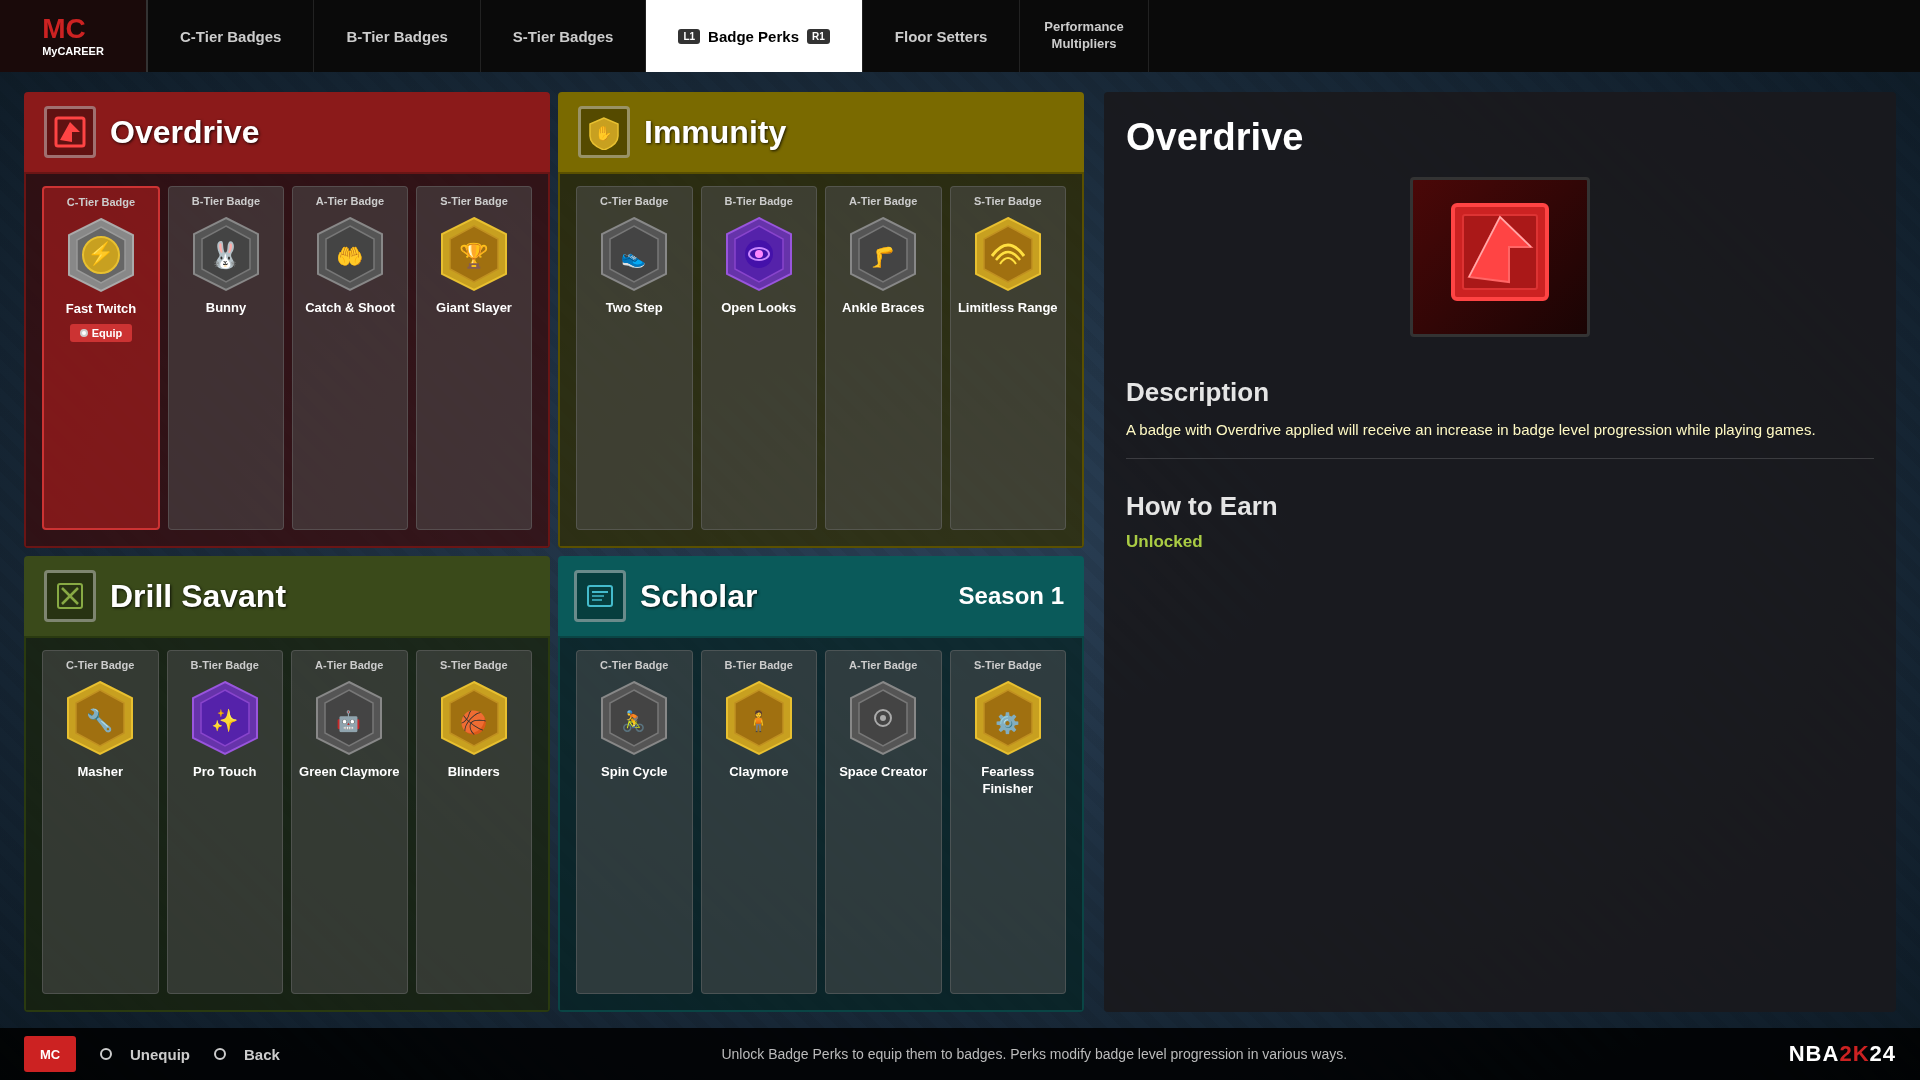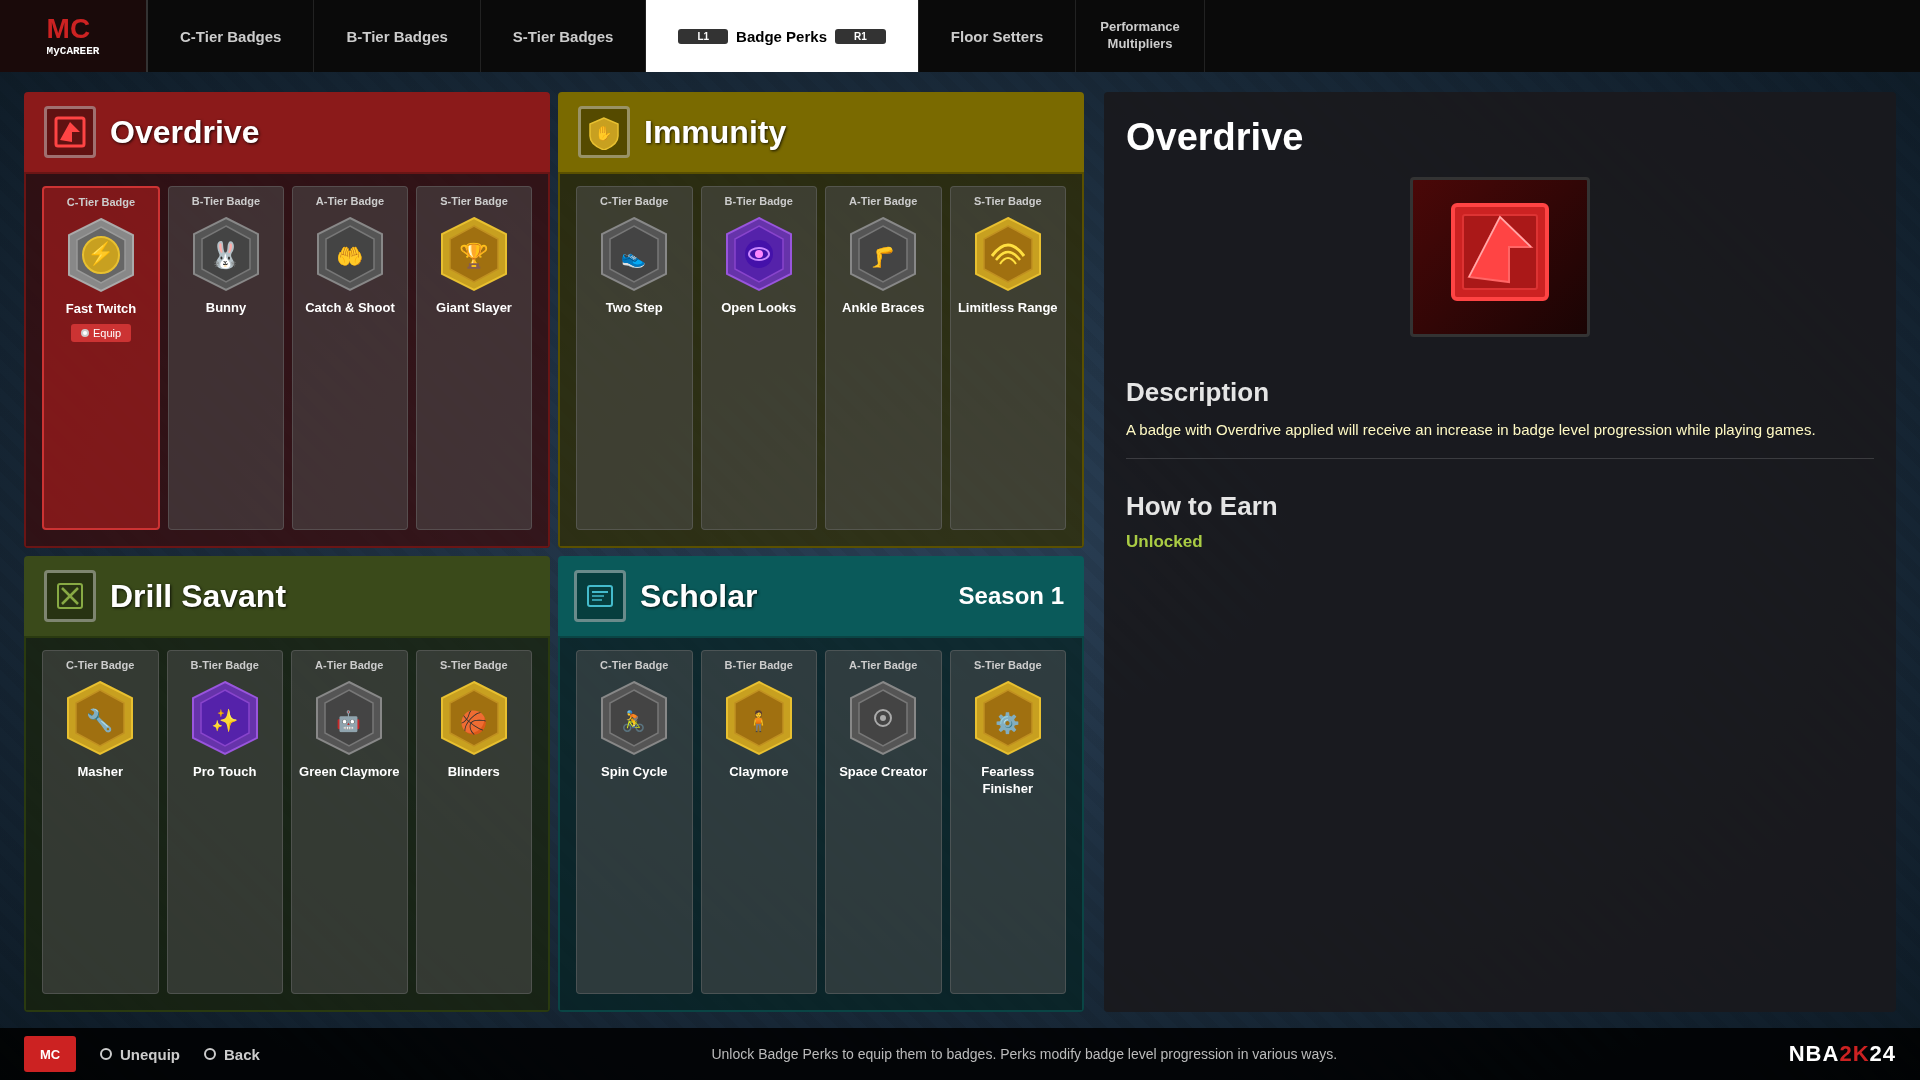--- a/index.html
+++ b/index.html
@@ -41,21 +41,20 @@
       padding: 8px;
       border-right: 2px solid #333;
     }
 
     .mycareer-logo .logo-text {
       color: #fff;
       font-size: 13px;
       font-weight: 900;
       text-align: center;
       line-height: 1.2;
-      font-family: Liberation Mono, monospace;
     }
 
     .mycareer-logo .logo-mc {
       color: #cc2222;
       font-size: 28px;
       font-weight: 900;
       display: block;
     }
 
     .nav-tabs {
@@ -87,21 +86,21 @@
       display: flex;
       align-items: center;
       gap: 8px;
     }
 
     .nav-btn {
       background: #333;
       color: #fff;
       font-size: 10px;
       font-weight: 900;
-      padding: 2px 19px;
+      padding: 2px 5px;
       border-radius: 3px;
     }
 
     .nav-tab.performance {
       padding: 0 24px;
       text-align: center;
       line-height: 1.3;
       font-size: 14px;
     }
 
@@ -217,21 +216,21 @@
       font-weight: 700;
       text-align: center;
       line-height: 1.3;
     }
 
     .equip-btn {
       margin-top: 6px;
       background: #cc3333;
       color: #fff;
       font-size: 11px;
-      font-weight: 400;
+      font-weight: 700;
       padding: 3px 10px;
       border-radius: 3px;
       display: flex;
       align-items: center;
       gap: 4px;
     }
 
     .equip-circle {
       width: 8px;
       height: 8px;
@@ -345,21 +344,21 @@
 
     .footer-actions {
       display: flex;
       align-items: center;
       gap: 24px;
     }
 
     .footer-action {
       display: flex;
       align-items: center;
-      gap: 8px;
+      gap: 18px;
       color: #ccc;
       font-size: 15px;
       font-weight: 700;
     }
 
     .footer-circle {
       width: 12px;
       height: 12px;
       border-radius: 50%;
       border: 2px solid #ccc;

